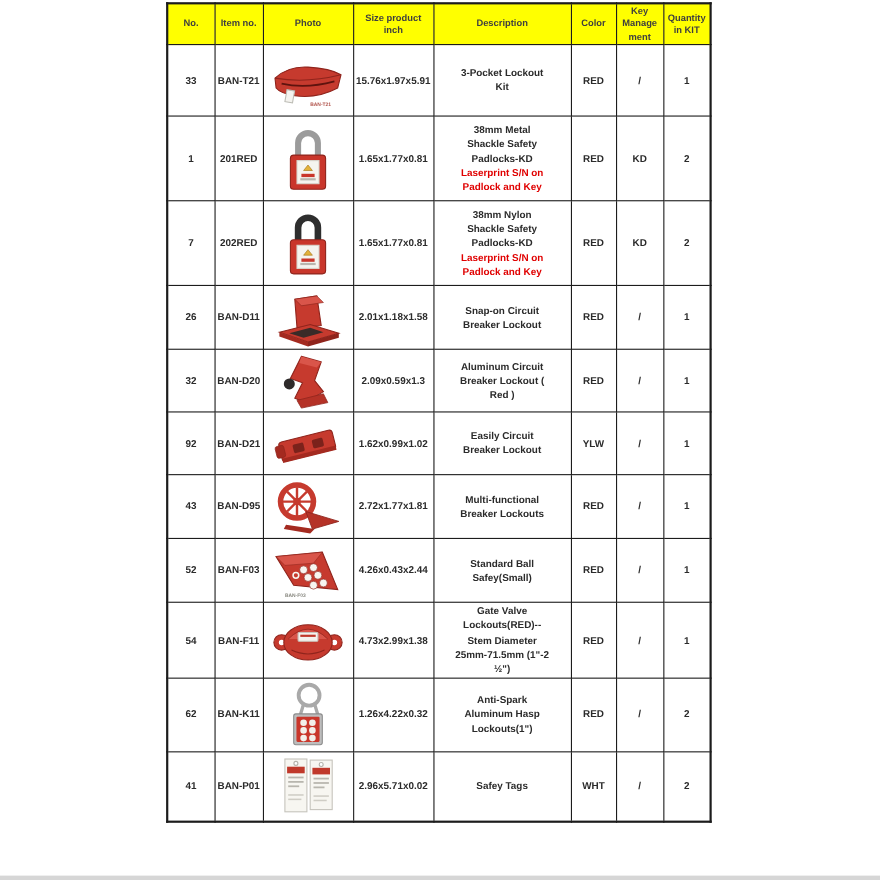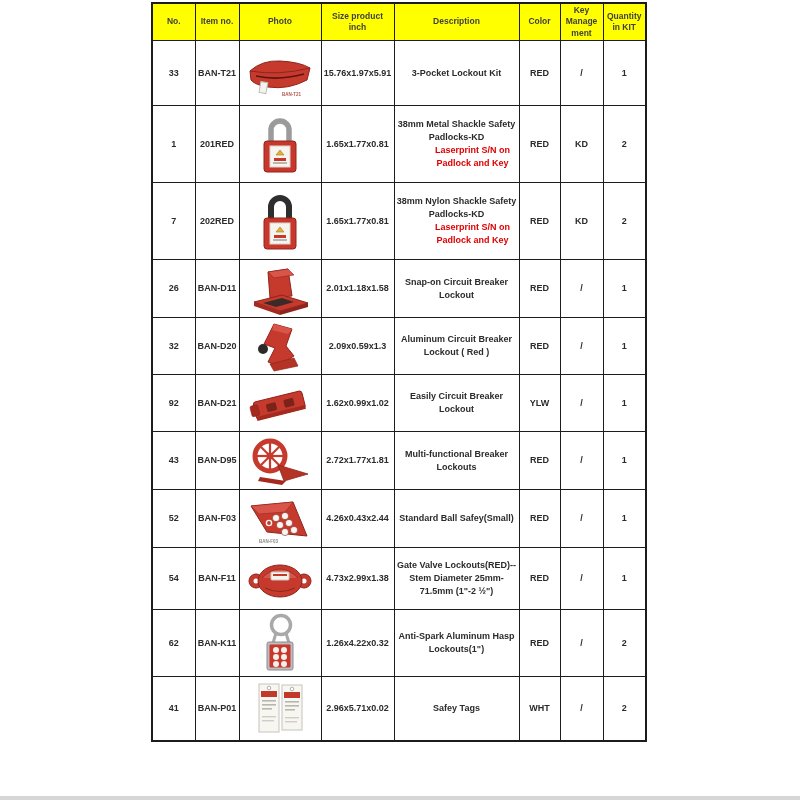--- a/index.html
+++ b/index.html
@@ -3,22 +3,22 @@
 <meta charset="utf-8">
 <style>
   html,body{margin:0;padding:0;}
   body{width:800px;height:800px;background:#ffffff;font-family:"Liberation Sans",sans-serif;position:relative;overflow:hidden;}
   .sheet{position:absolute;left:0;top:0;width:800px;height:800px;background:#ffffff;}
   .bottom-strip{position:absolute;left:0;bottom:0;width:800px;height:4px;background:#d6d6d6;}
   table.spec{position:absolute;left:151px;top:2px;width:494px;border-collapse:collapse;table-layout:fixed;border:2px solid #1c1c1c;}
   th,td{border:1.5px solid #1c1c1c;text-align:center;vertical-align:middle;padding:1px 2px;font-weight:bold;}
   th{background:#ffff00;color:#3f3f3f;font-size:8.5px;line-height:1.35;overflow-wrap:break-word;height:34px;}
   td{font-size:9px;line-height:1.45;color:#2b2b2b;overflow-wrap:break-word;}
-  td.desc-cell{padding:1px 2px;}
-  .red-note{color:#e00000;margin-left:32px;}
+  td.desc-cell{padding:1px 18px;}
+  .red-note{color:#e00000;}
   .photo-wrap{display:flex;align-items:center;justify-content:center;}
   svg{display:block;}
   .svg-label{font-size:4.5px;font-weight:bold;}
   
   tr.h65{height:65px;} tr.h77{height:77px;} tr.h58{height:58px;}
   tr.h57{height:57px;} tr.h62{height:62px;} tr.h67{height:67px;} tr.h64{height:64px;}
 </style>
 </head>
 <body>
 

